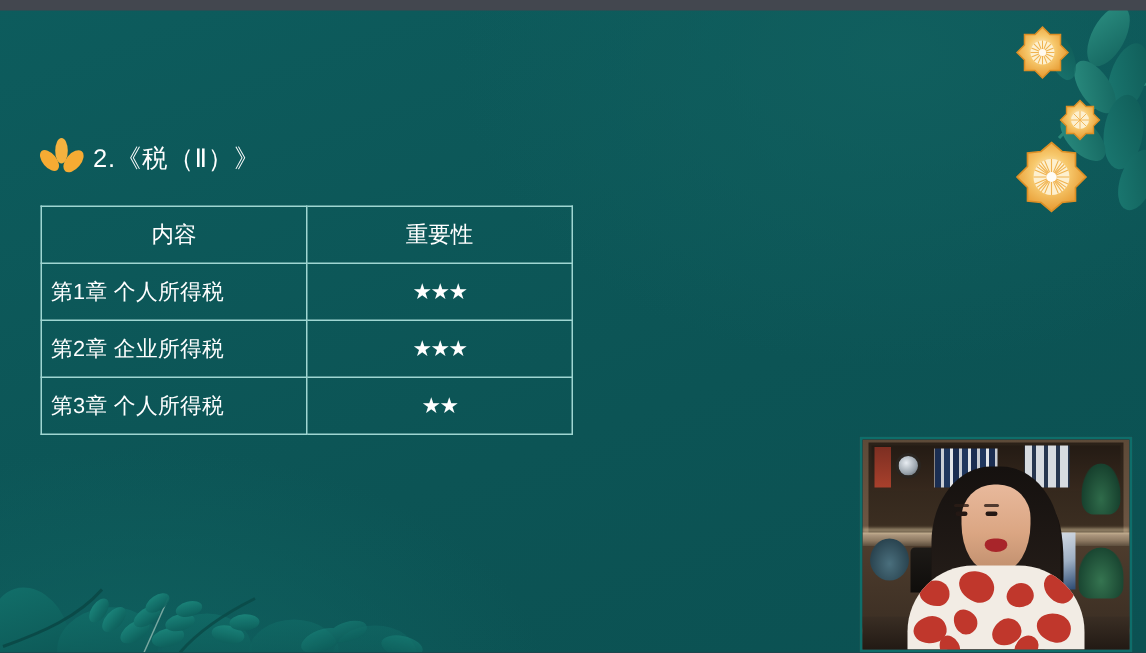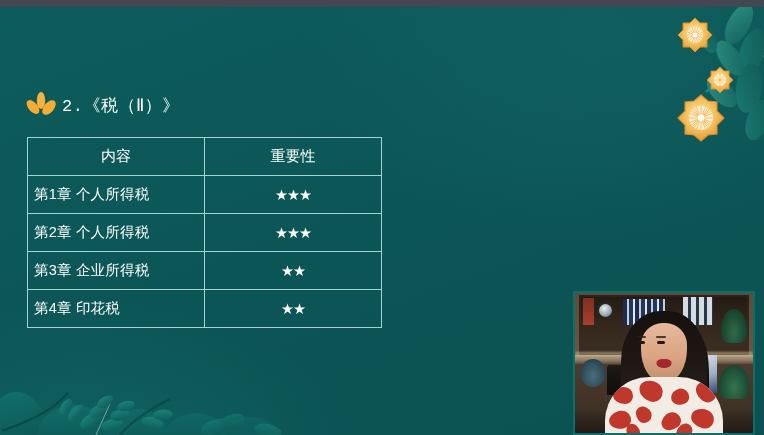--- a/index.html
+++ b/index.html
@@ -60,21 +60,21 @@
     display:flex; align-items:center;
     z-index:20;
   }
   .sprout-icon { width:30px; height:26px; margin-right:6px; flex:0 0 auto; }
   .sprout-icon svg { display:block; width:100%; height:100%; }
   .title-text {
     color:#ffffff;
     font-size:17px;
     letter-spacing:0.5px;
     white-space:nowrap;
-    font-family:Liberation Mono, monospace;
+    font-family:Liberation Sans, sans-serif;
   }
 
   
   .content-table {
     position:absolute;
     left:27px; top:137px;
     width:354px;
     border-collapse:collapse;
     z-index:20;
     table-layout:fixed;
@@ -428,29 +428,25 @@
         <th>内容</th>
         <th>重要性</th>
       </tr>
     </thead>
     <tbody>
       <tr>
         <td class="cell-name">第1章 个人所得税</td>
         <td class="cell-rank">★★★</td>
       </tr>
       <tr>
-        <td class="cell-name">第2章 个人所得税</td>
+        <td class="cell-name">第2章 企业所得税</td>
         <td class="cell-rank">★★★</td>
       </tr>
       <tr>
-        <td class="cell-name">第3章 企业所得税</td>
-        <td class="cell-rank">★★</td>
-      </tr>
-      <tr>
-        <td class="cell-name">第4章 印花税</td>
+        <td class="cell-name">第3章 个人所得税</td>
         <td class="cell-rank">★★</td>
       </tr>
     </tbody>
   </table>
 
   <div class="video-overlay">
     <div class="video-inner">
       <div class="v-wall"></div>
       <div class="v-shelfunit"></div>
       <div class="v-shelf-row1"></div>

